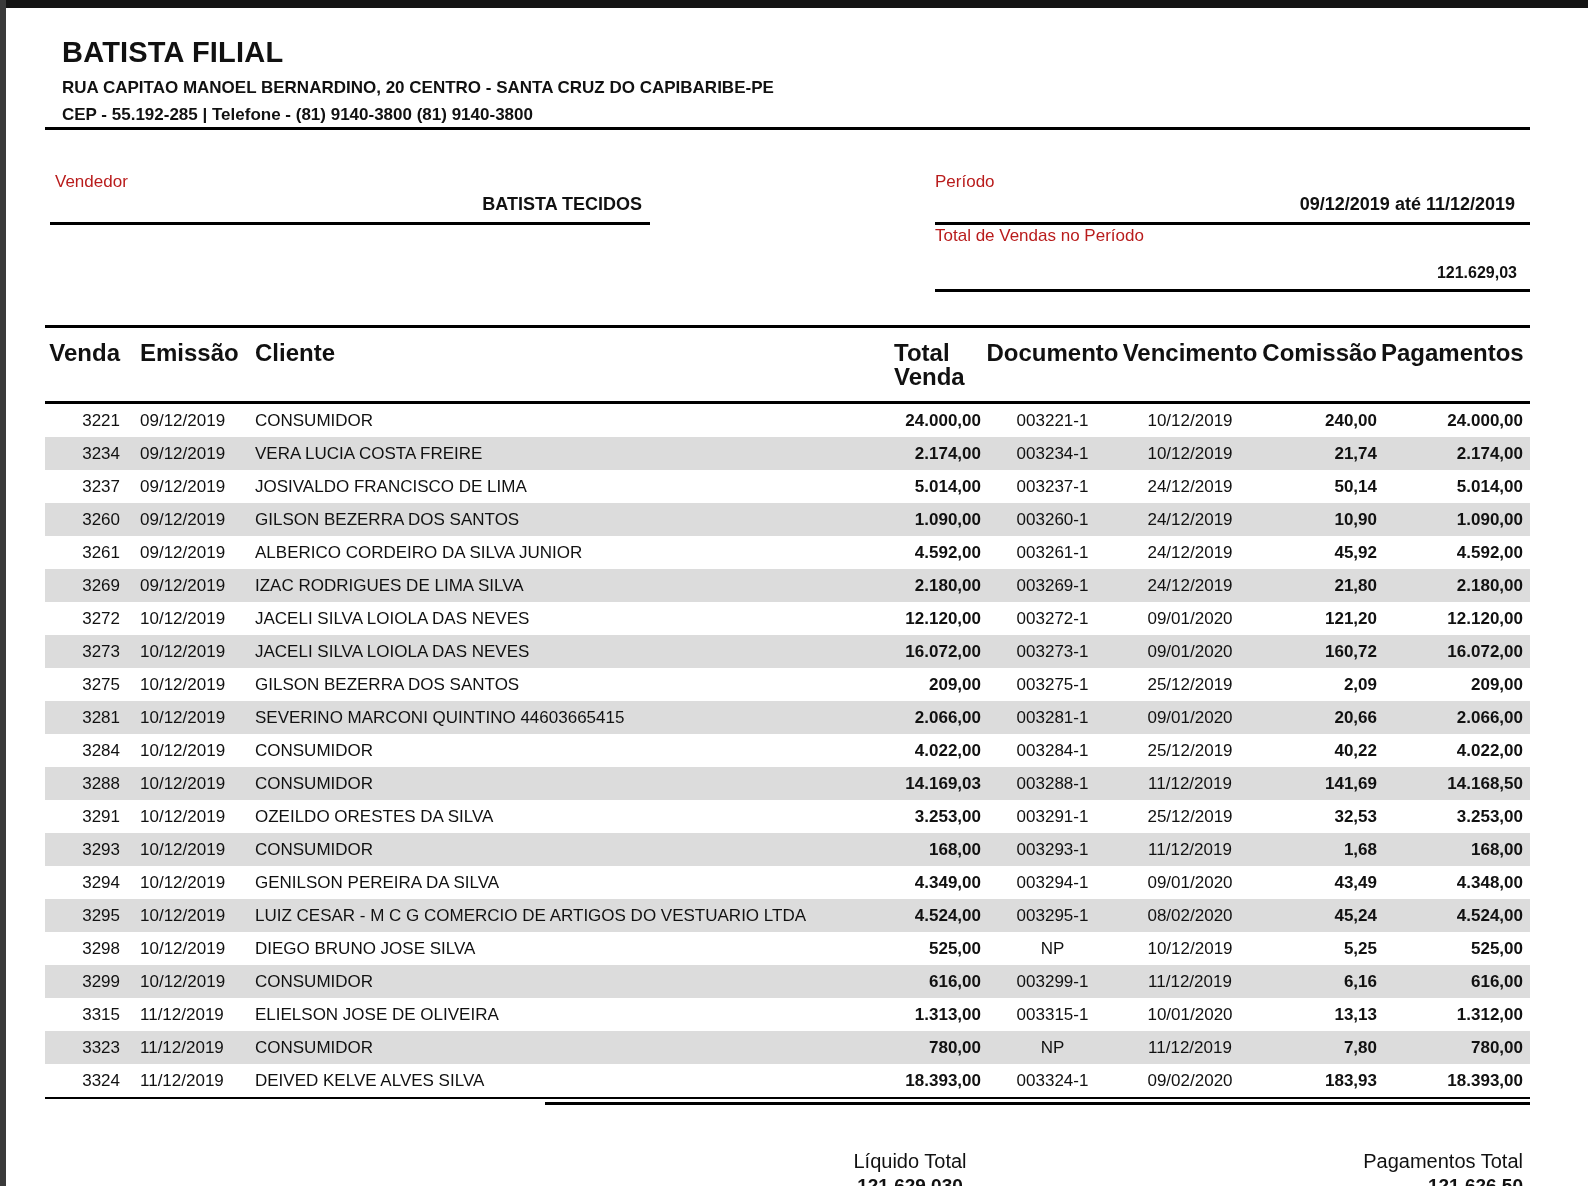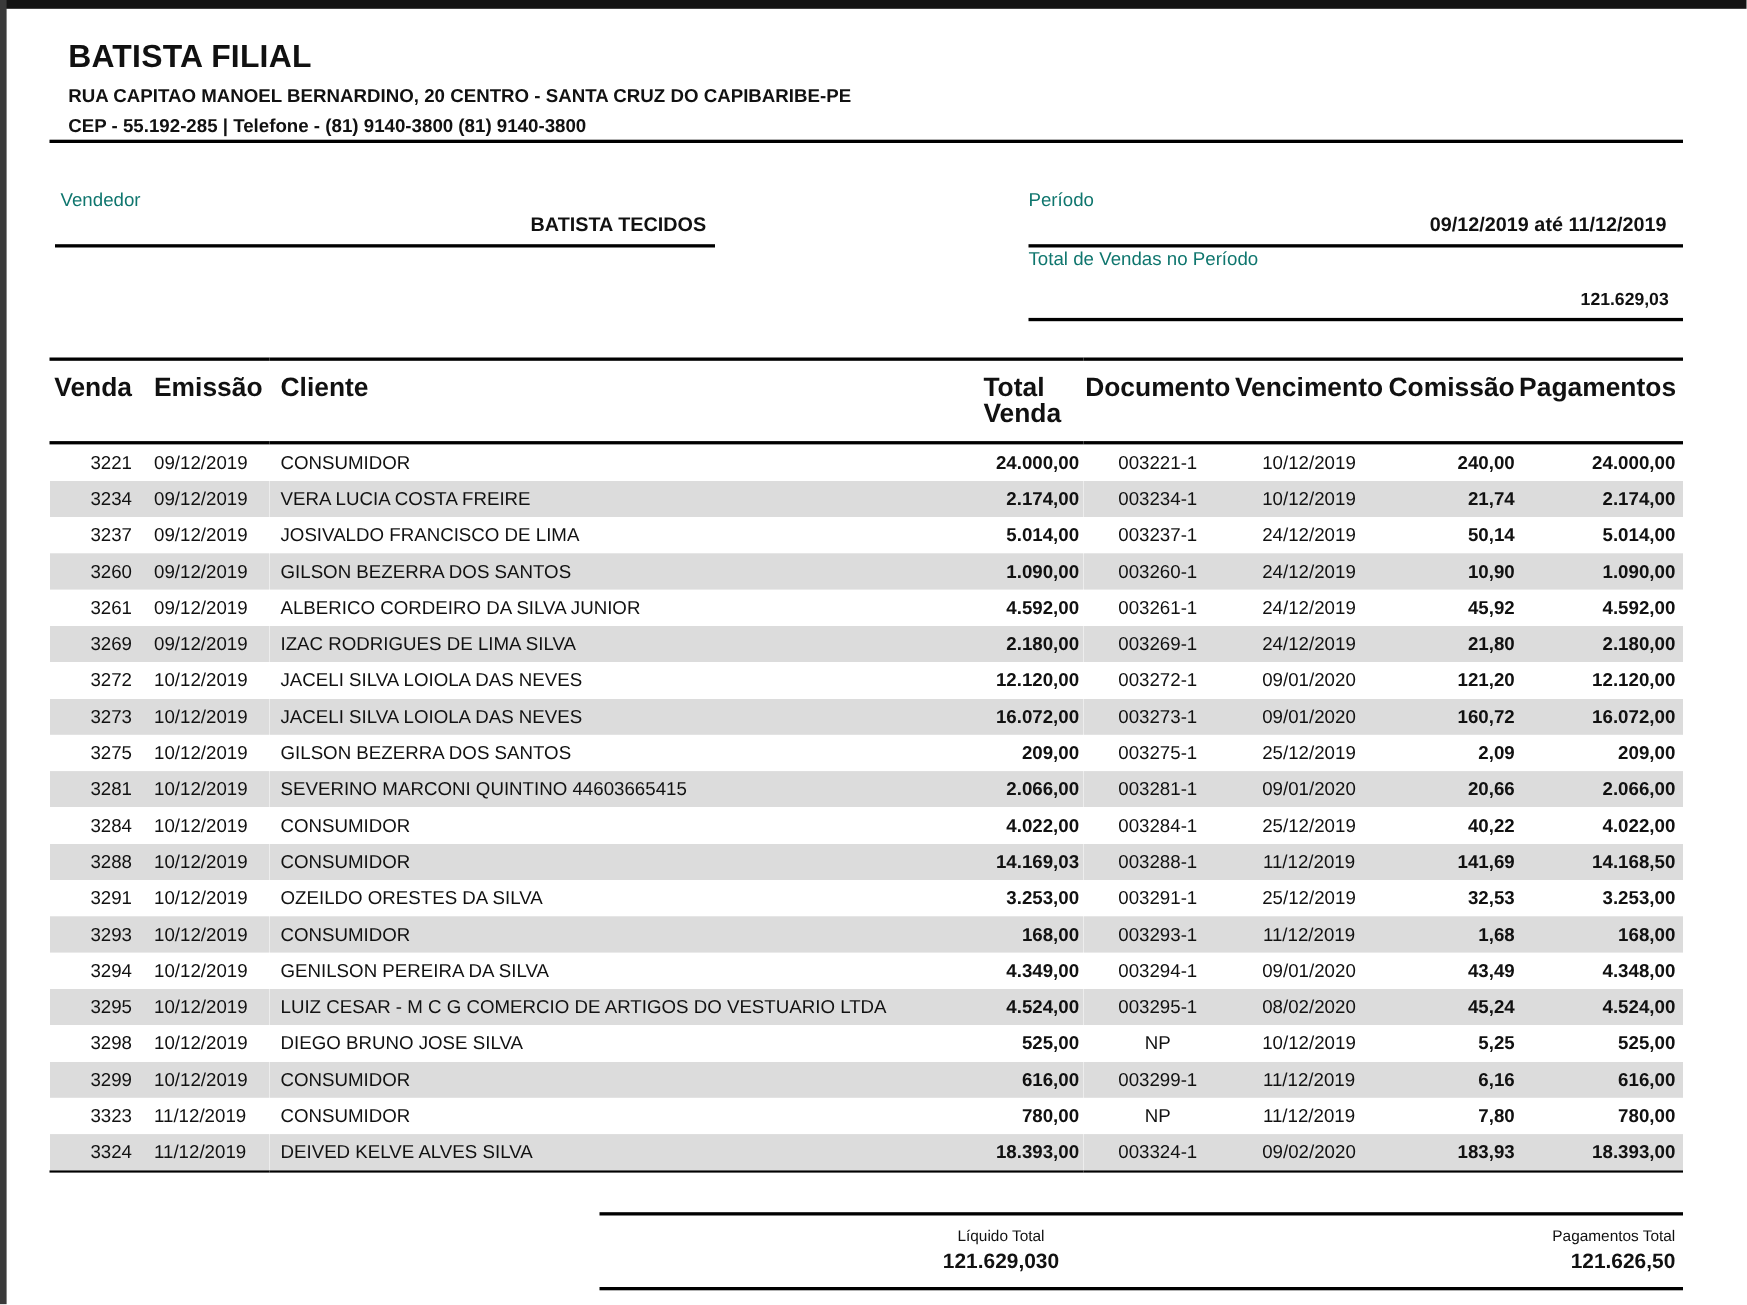--- a/index.html
+++ b/index.html
@@ -15,21 +15,21 @@
   .company-name { font-size:29px; font-weight:bold; letter-spacing:0.2px; margin-bottom:5px; }
   .company-line { font-size:17px; font-weight:bold; line-height:27px; }
 
   
   .title-block { position:absolute; left:935px; top:34px; width:595px; }
   .report-title { font-size:32px; font-weight:bold; padding-bottom:7px; border-bottom:3px solid #000; }
   .report-subtitle { font-size:19px; font-weight:bold; text-align:right; margin-top:8px; }
   .header-rule { position:absolute; left:45px; top:127px; width:1485px; height:3px; background:#000; }
 
   
-  .label { font-size:17px; color:#0f766e; }
+  .label { font-size:17px; color:#b91c1c; }
   .vendedor-label { position:absolute; left:55px; top:172px; }
   .vendedor-block { position:absolute; left:50px; top:194px; width:600px; border-bottom:3px solid #000; padding-bottom:7px; }
   .vendedor-value { font-size:18px; font-weight:bold; text-align:right; padding-right:8px; }
   .periodo-label { position:absolute; left:935px; top:172px; }
   .periodo-block { position:absolute; left:935px; top:194px; width:595px; border-bottom:3px solid #000; padding-bottom:7px; }
   .periodo-value { font-size:18px; font-weight:bold; text-align:right; padding-right:15px; }
   .totalvendas-label { position:absolute; left:935px; top:226px; }
   .totalvendas-block { position:absolute; left:935px; top:264px; width:595px; border-bottom:3px solid #000; padding-bottom:7px; }
   .totalvendas-value { font-size:16px; font-weight:bold; text-align:right; padding-right:13px; }
 
@@ -50,21 +50,21 @@
   .c-com    { text-align:right; padding-right:3px; font-weight:bold; }
   .c-pag    { text-align:right; padding-right:7px; font-weight:bold; }
   th.c-total{ text-align:left; padding-left:14px; }
   th.c-com  { text-align:right; padding-right:3px; }
   th.c-pag  { text-align:right; padding-right:7px; }
 
   
   .footer-totals { position:absolute; left:545px; top:1102px; width:985px; border-top:3px solid #000; border-bottom:3px solid #000; display:flex; padding:7px 0 9px 0; }
   .footer-left { width:730px; text-align:center; }
   .footer-right { flex:1; text-align:right; padding-right:7px; }
-  .footer-label { font-size:14px; line-height:23px; }
+  .footer-label { font-size:20px; line-height:23px;margin-top:38px; }
   .footer-value { font-size:19px; font-weight:bold; line-height:26px; }
 </style>
 </head>
 <body>
 
 <div class="page">
   <div class="top-border"></div>
   <div class="left-border"></div>
 
   <div class="company">
@@ -292,20 +292,30 @@
     <td class="c-venda">3299</td>
     <td class="c-emissao">10/12/2019</td>
     <td class="c-cliente">CONSUMIDOR</td>
     <td class="c-total">616,00</td>
     <td class="c-doc">003299-1</td>
     <td class="c-venc">11/12/2019</td>
     <td class="c-com">6,16</td>
     <td class="c-pag">616,00</td>
   </tr>
           <tr>
+    <td class="c-venda">3315</td>
+    <td class="c-emissao">11/12/2019</td>
+    <td class="c-cliente">ELIELSON JOSE DE OLIVEIRA</td>
+    <td class="c-total">1.313,00</td>
+    <td class="c-doc">003315-1</td>
+    <td class="c-venc">10/01/2020</td>
+    <td class="c-com">13,13</td>
+    <td class="c-pag">1.312,00</td>
+  </tr>
+          <tr>
     <td class="c-venda">3323</td>
     <td class="c-emissao">11/12/2019</td>
     <td class="c-cliente">CONSUMIDOR</td>
     <td class="c-total">780,00</td>
     <td class="c-doc">NP</td>
     <td class="c-venc">11/12/2019</td>
     <td class="c-com">7,80</td>
     <td class="c-pag">780,00</td>
   </tr>
           <tr>

